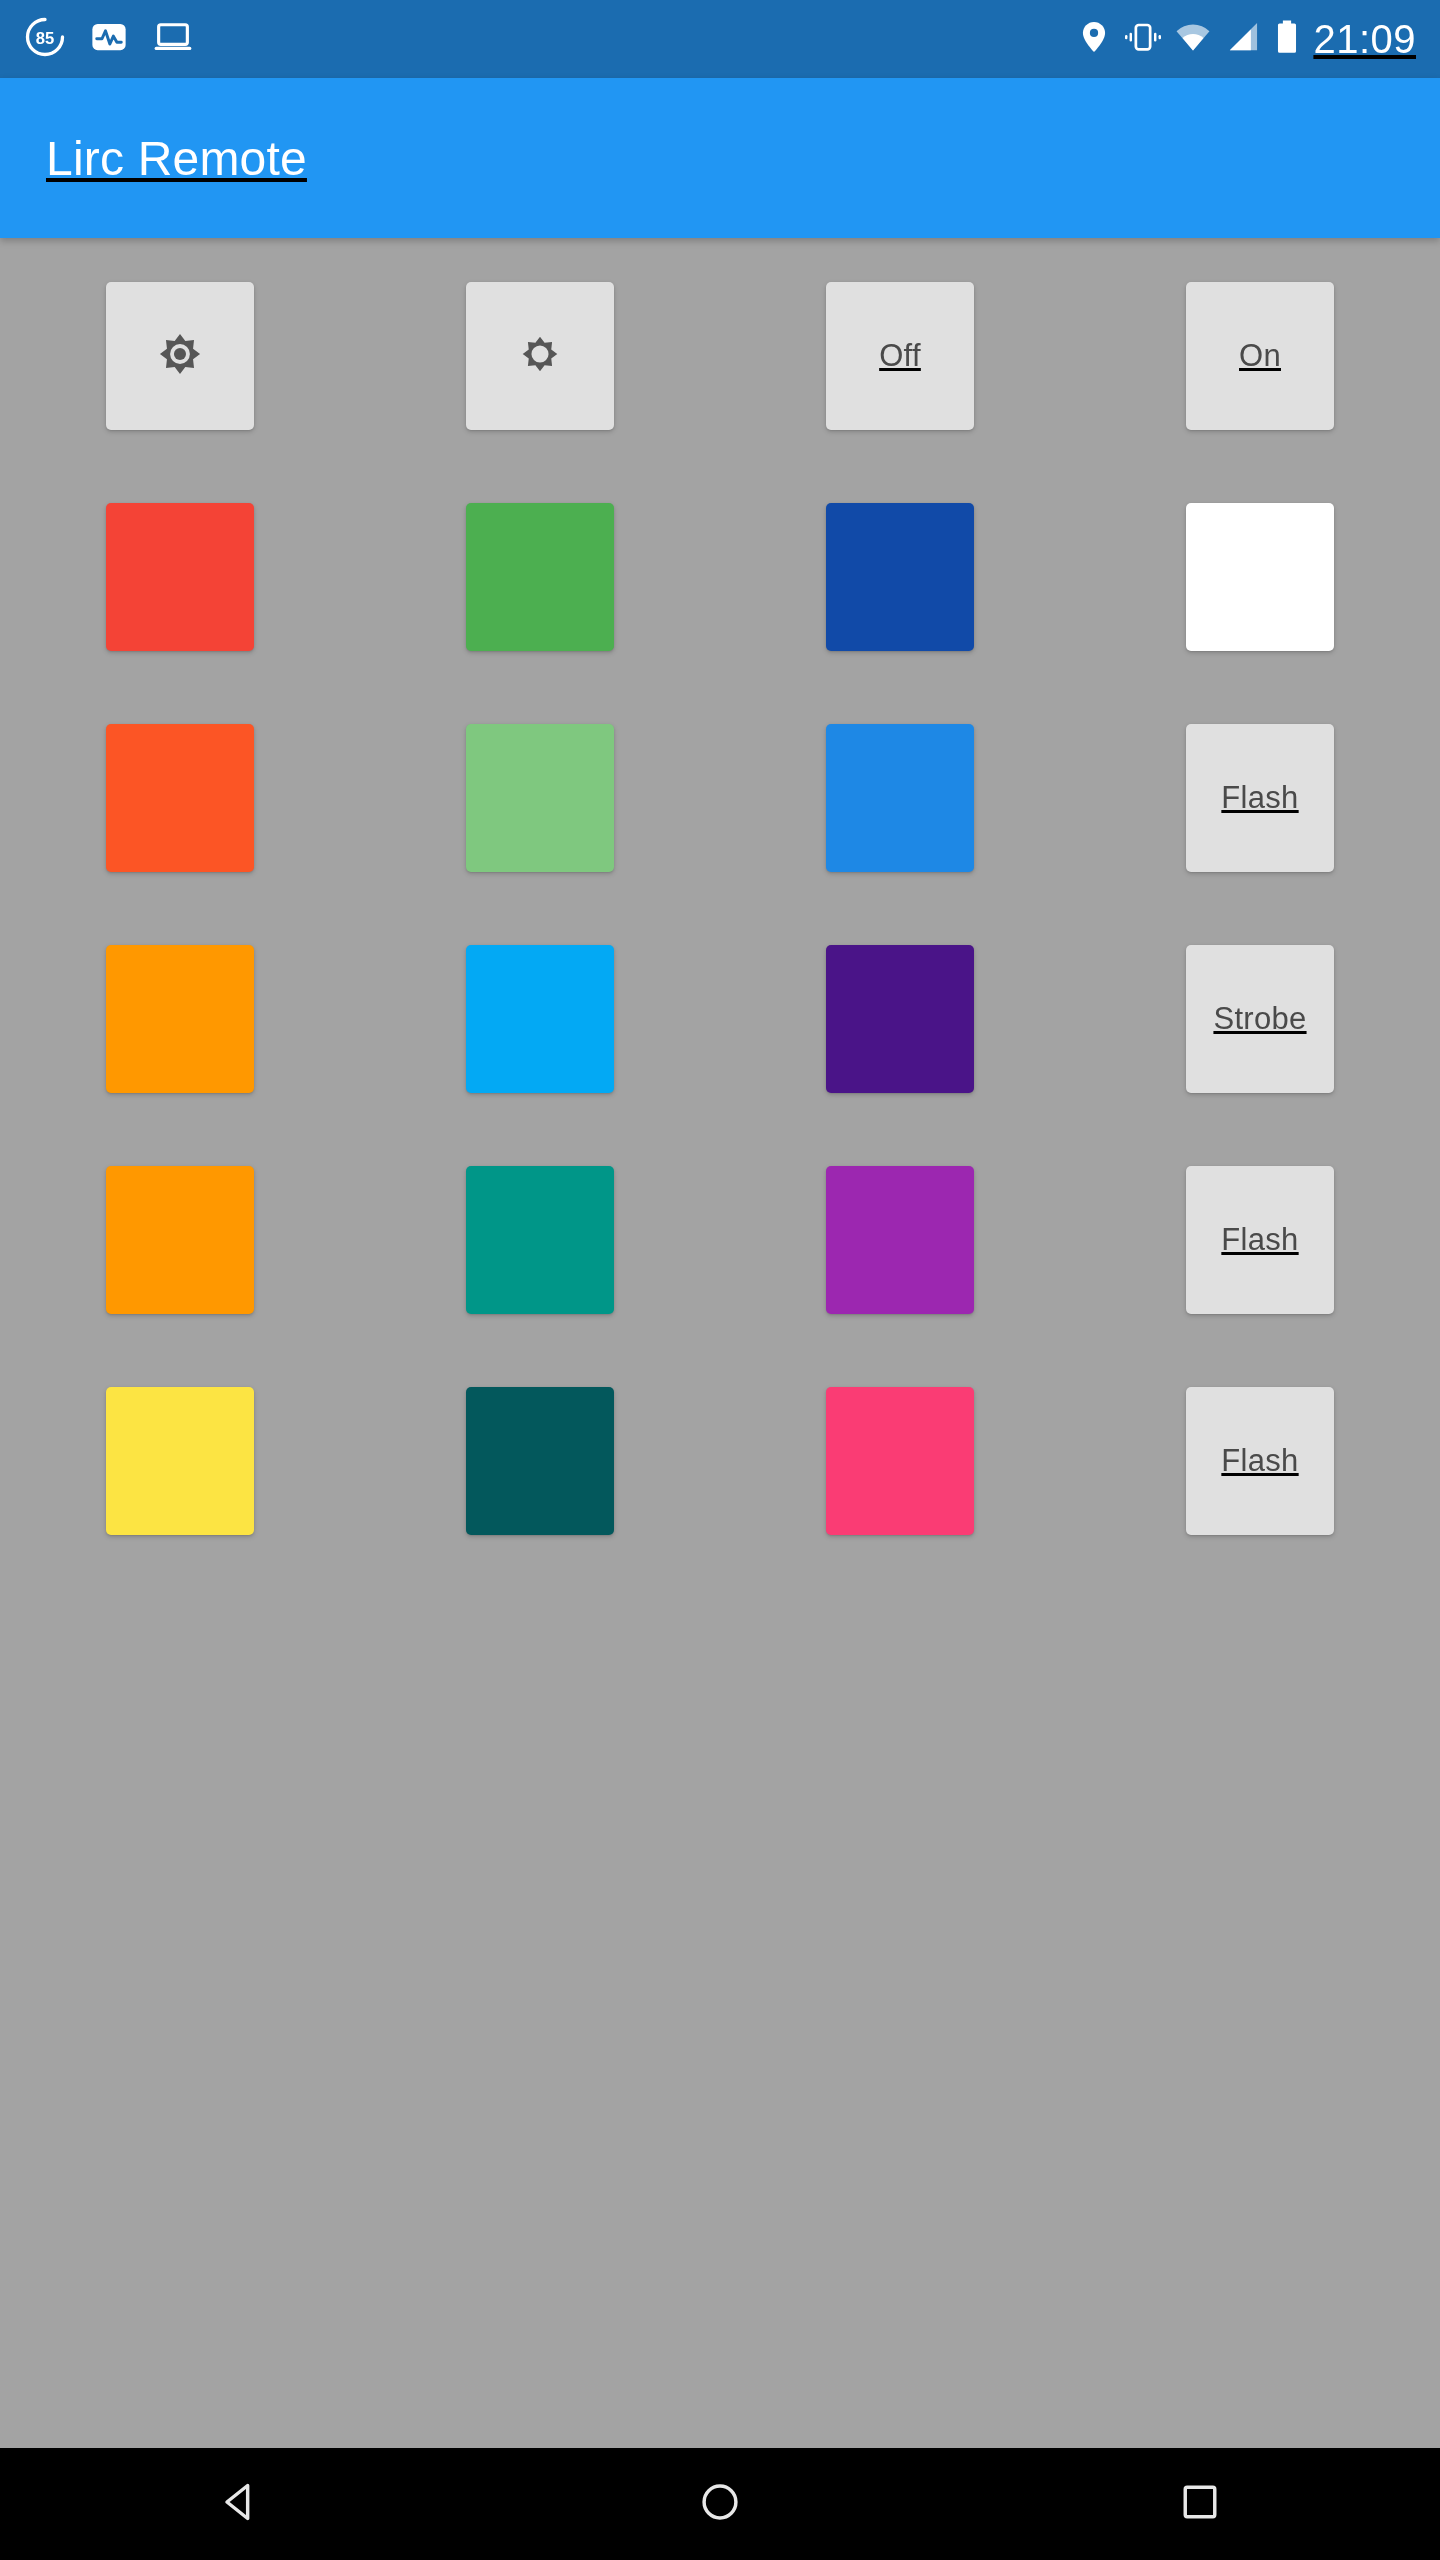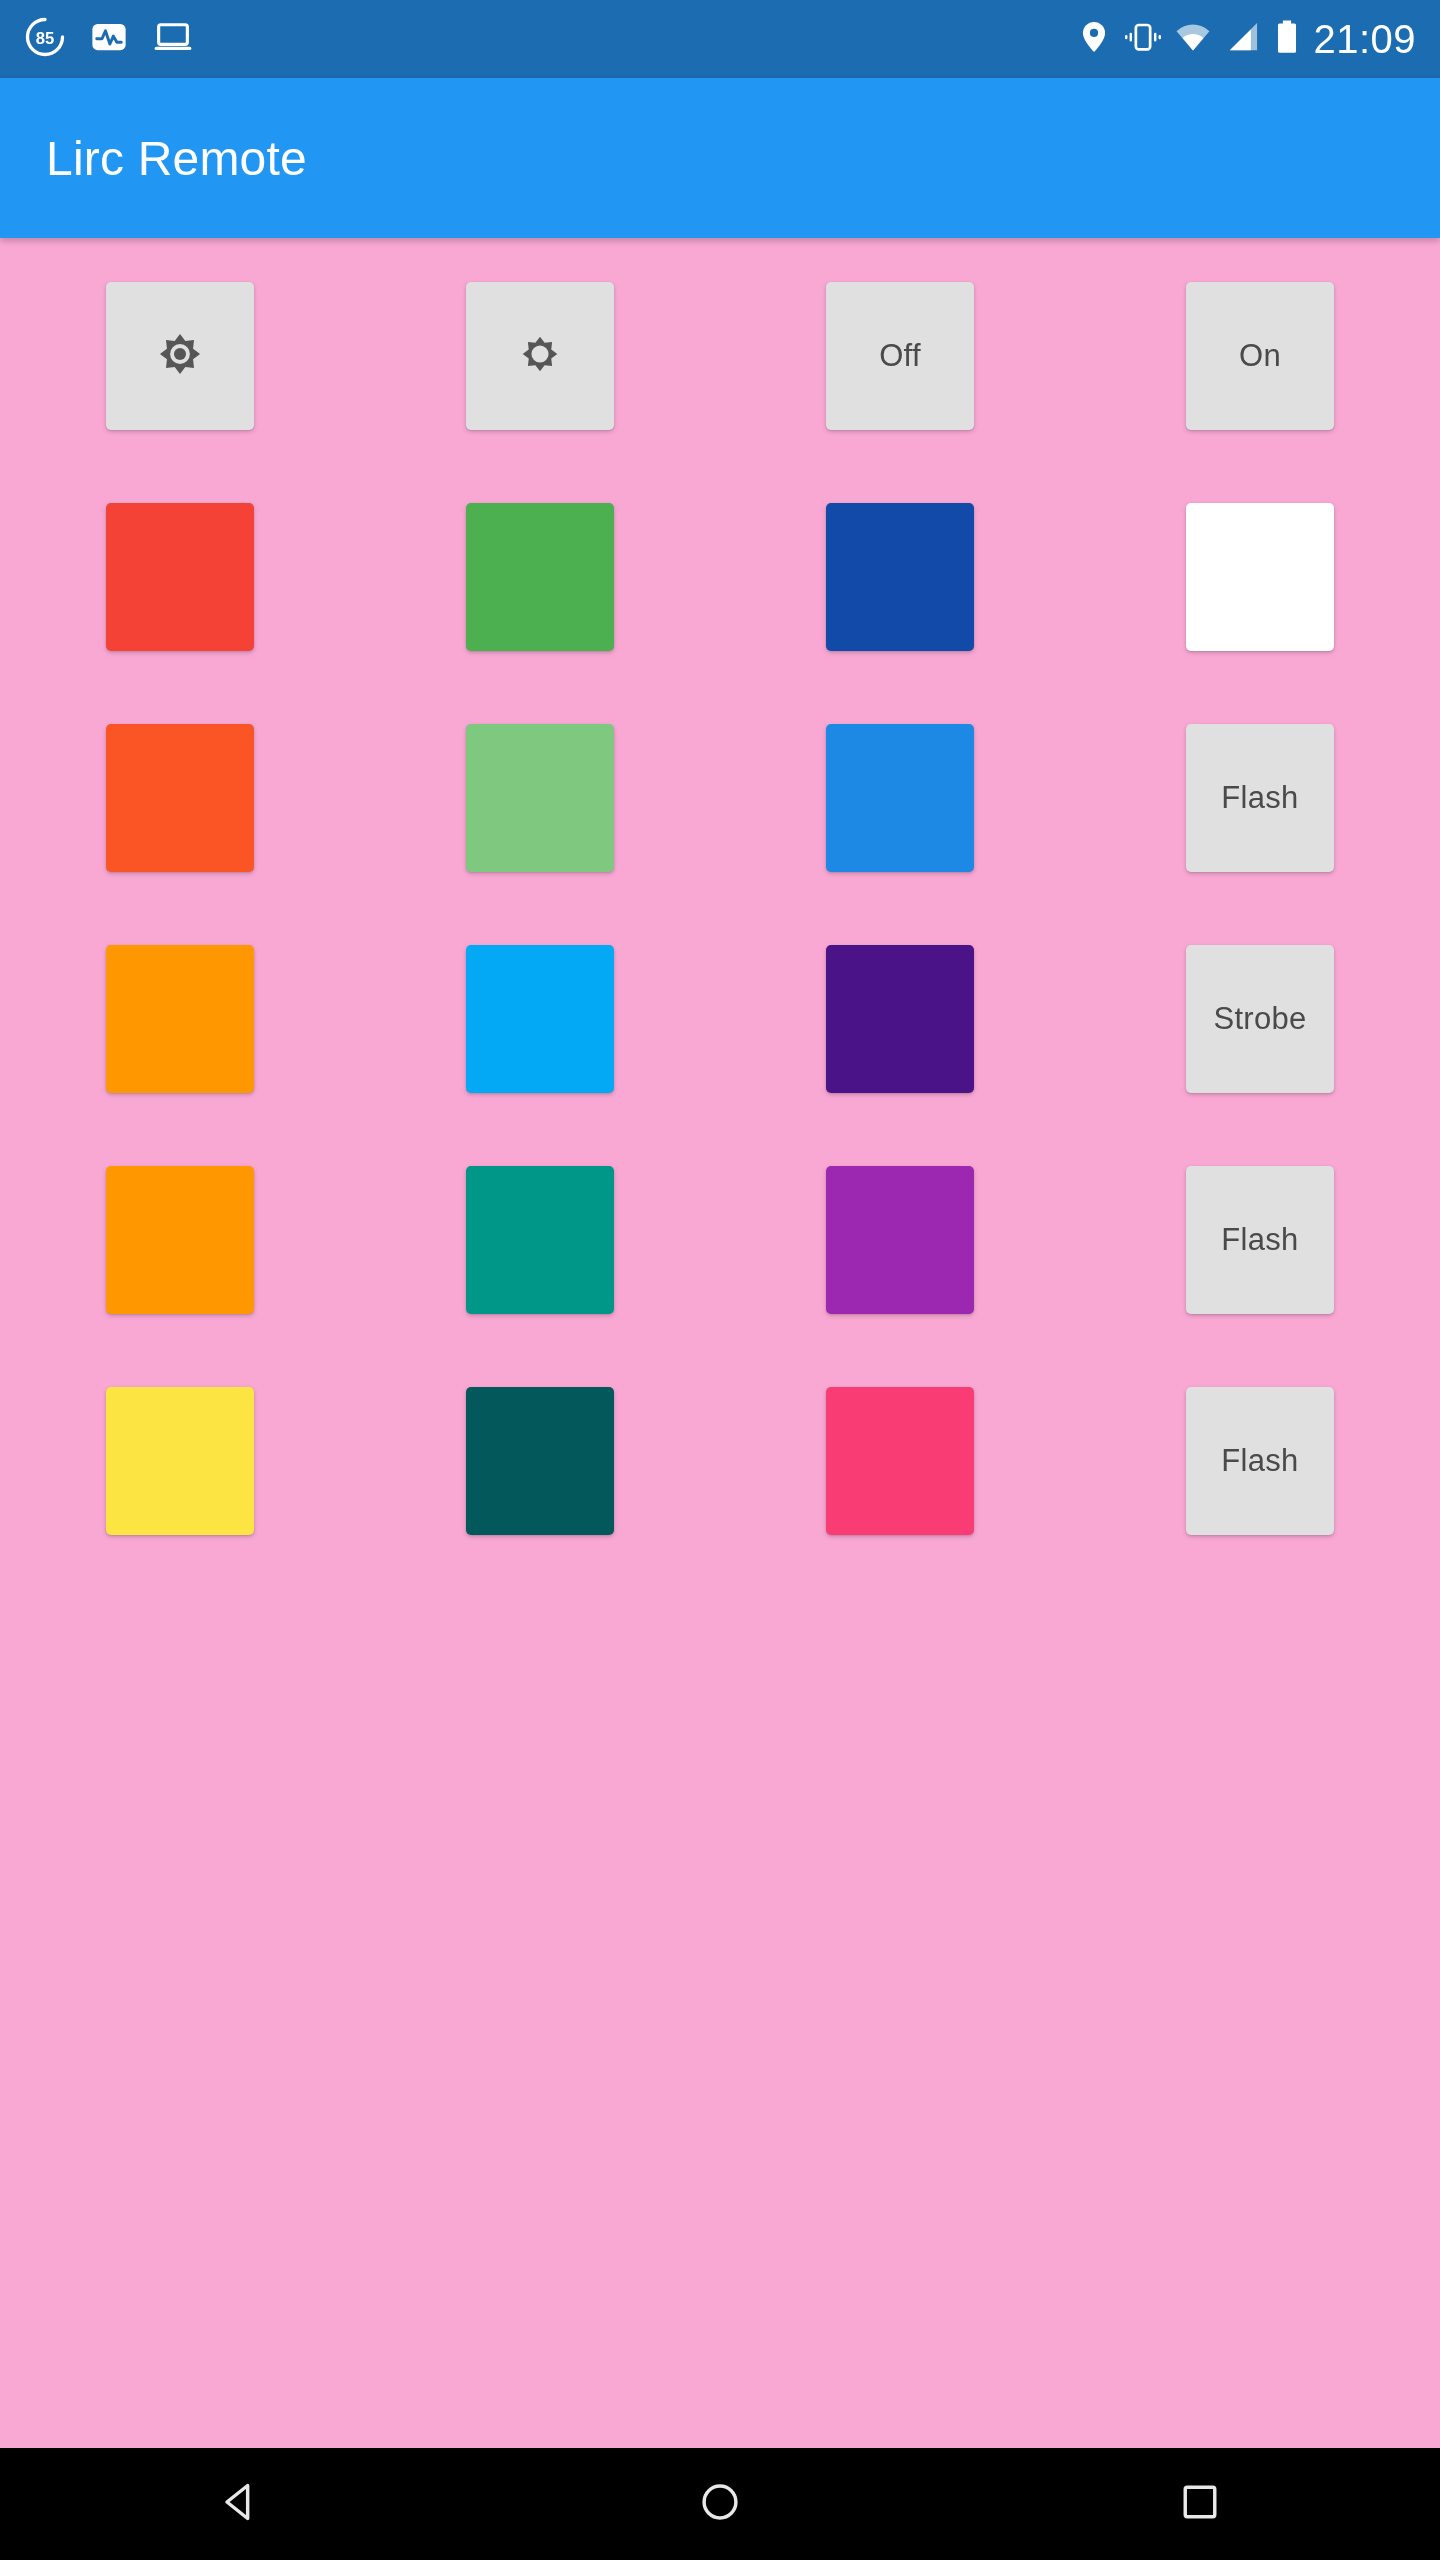--- a/index.html
+++ b/index.html
@@ -2,21 +2,21 @@
 <html><head>
 <meta charset="utf-8">
 <style>
   * { margin:0; padding:0; box-sizing:border-box; }
   html, body {
     width:1440px; height:2560px;
     font-family:"Liberation Sans", sans-serif;
     background:#fafafa;
     overflow:hidden;
   }
-  #screen { position:relative; width:1440px; height:2560px; display:flex; flex-direction:column; }
+  #screen { position:relative; width:1440px; height:2560px; display:flex; flex-direction:column;text-decoration:underline; }
 
   
   .status-bar {
     height:78px; background:#1B6CB0; flex:0 0 78px;
     display:flex; align-items:center; padding:0 24px; color:#ffffff;
   }
   .status-left { display:flex; align-items:center; gap:22px; }
   .status-right { margin-left:auto; display:flex; align-items:center; gap:10px; }
   .status-time { font-size:40px; letter-spacing:0.5px; font-weight:400; color:#fff; }
   .sb-ico { display:block; }
@@ -116,21 +116,21 @@
         </svg>
       </span>
       <span class="status-time">21:09</span>
     </div>
   </div>
 
   <div class="app-bar" style="background: rgb(33, 150, 243);">
     <span class="app-title" style="color: rgb(255, 255, 255);">Lirc Remote</span>
   </div>
 
-  <div class="content" style="background: #f9a8d4;">
+  <div class="content" style="background: #a3a3a3;">
     <div class="grid">
 
       <div class="cell">
         <div class="btn grey" style="background: rgb(224, 224, 224);">
           <span>
             <svg width="58" height="58" viewBox="0 0 24 24">
               <path d="M12 2.6 14.2 5.5 17.8 5.1 17.4 8.7 20.3 10.9 17.4 13.1 17.8 16.7 14.2 16.3 12 19.2 9.8 16.3 6.2 16.7 6.6 13.1 3.7 10.9 6.6 8.7 6.2 5.1 9.8 5.5 Z" transform="translate(0,1.1)" fill="#565656"></path>
               <circle cx="12" cy="12" r="4.1" fill="#e0e0e0"></circle>
               <circle cx="12" cy="12" r="2.5" fill="#565656"></circle>
             </svg>

